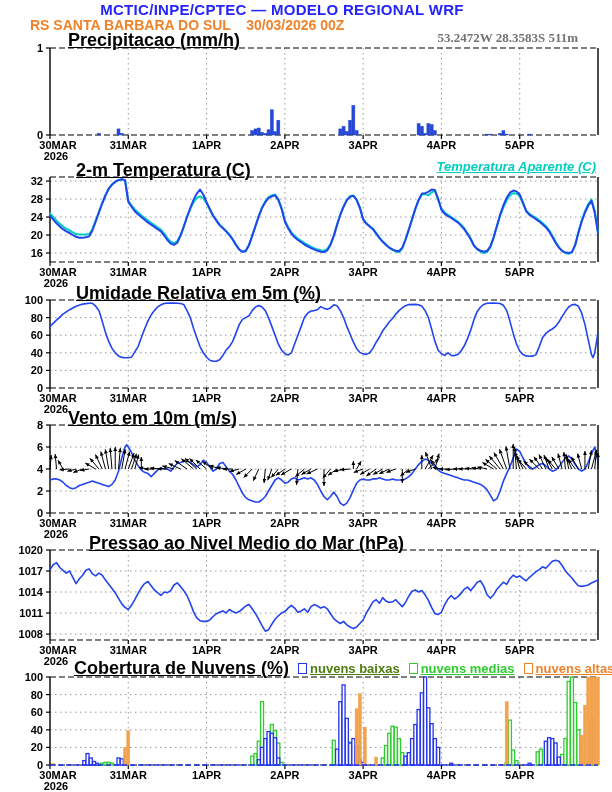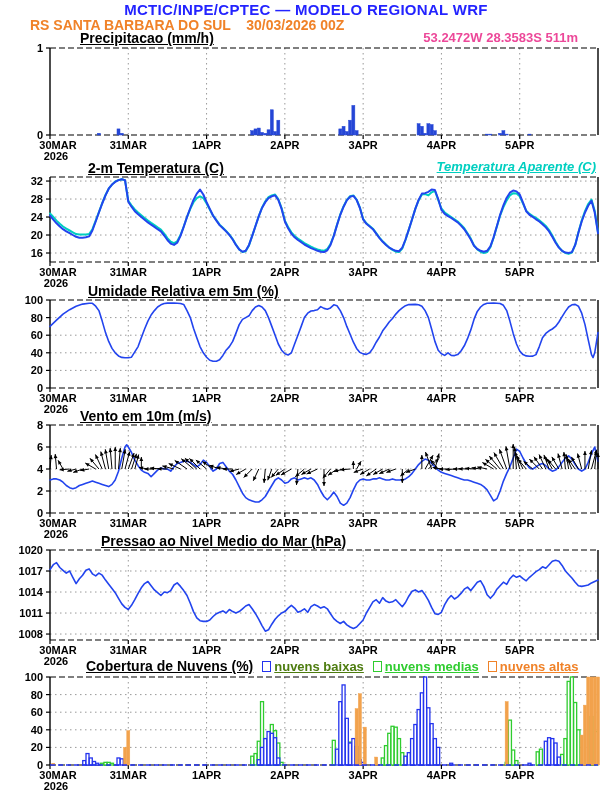--- a/index.html
+++ b/index.html
@@ -1,22 +1,22 @@
 <!DOCTYPE html>
 <html><head>
 <meta charset="utf-8">
 <style>
   html,body{margin:0;padding:0;background:#fff;}
   #page{position:relative;width:612px;height:792px;background:#fff;overflow:hidden;
         font-family:"Liberation Sans",sans-serif;font-weight:700;}
   .abs{position:absolute;white-space:pre;}
-  .hdr1{top:1px;left:0;width:564px;text-align:center;font-size:15px;letter-spacing:.3px;margin-left:24px;}
+  .hdr1{top:1px;left:0;width:564px;text-align:center;font-size:15px;letter-spacing:.3px;}
   .hdr2{top:17px;left:30px;font-size:14px;}
   .loc{top:30px;right:34px;font-size:13px;}
-  .ptitle{font-size:14px;text-decoration:underline;color:#000;margin-left:12px;}
+  .ptitle{font-size:18px;text-decoration:underline;color:#000;}
   .legend-cyan{top:159px;right:16px;font-size:13px;text-decoration:underline;}
   .cloudrow{top:658px;left:74px;display:flex;align-items:center;gap:9px;font-size:13px;}
   .cl-item{display:flex;align-items:center;gap:3px;text-decoration:underline;}
   .sq{display:inline-block;width:7px;height:9px;border:1.6px solid;background:#fff;text-decoration:none;}
   svg{position:absolute;top:0;left:0;}
 </style>
 </head>
 <body>
 
 <div id="page">
@@ -606,21 +606,21 @@
         <rect x="586.7142857142857" y="677" width="3" height="88" fill="#F2A24C" stroke="#F2A24C" stroke-width="0.5"></rect>
         <rect x="589.9761904761905" y="677" width="3" height="88" fill="#F2A24C" stroke="#F2A24C" stroke-width="0.5"></rect>
         <rect x="593.2380952380952" y="677" width="3" height="88" fill="#F2A24C" stroke="#F2A24C" stroke-width="0.5"></rect>
         <rect x="596.5" y="677" width="3" height="88" fill="#F2A24C" stroke="#F2A24C" stroke-width="0.5"></rect>
         <line x1="50" y1="765" x2="598" y2="765" stroke="#2333EE" stroke-width="1.4" stroke-dasharray="5,3"></line>
       </g>
     </svg>
 
   <div class="abs hdr1" style="color: rgb(35, 35, 255);">MCTIC/INPE/CPTEC — MODELO REGIONAL WRF</div>
   <div class="abs hdr2" style="color: rgb(240, 130, 40);">RS SANTA BARBARA DO SUL    30/03/2026 00Z</div>
-  <div class="abs loc" style="color: #ec4899;">53.2472W 28.3583S 511m</div>
+  <div class="abs loc" style="color: #737373; font-family: Liberation Serif, serif;">53.2472W 28.3583S 511m</div>
 
   <div class="abs ptitle" style="top:30px;left:68px">Precipitacao (mm/h)</div>
   <div class="abs ptitle" style="top:160px;left:76px">2-m Temperatura (C)</div>
   <div class="abs legend-cyan" style="color: rgb(0, 207, 192); font-style: italic;">Temperatura Aparente (C)</div>
   <div class="abs ptitle" style="top:283px;left:76px">Umidade Relativa em 5m (%)</div>
   <div class="abs ptitle" style="top:408px;left:68px">Vento em 10m (m/s)</div>
   <div class="abs ptitle" style="top:533px;left:89px">Pressao ao Nivel Medio do Mar (hPa)</div>
 
   <div class="abs cloudrow">
     <span class="ptitle">Cobertura de Nuvens (%)</span>

